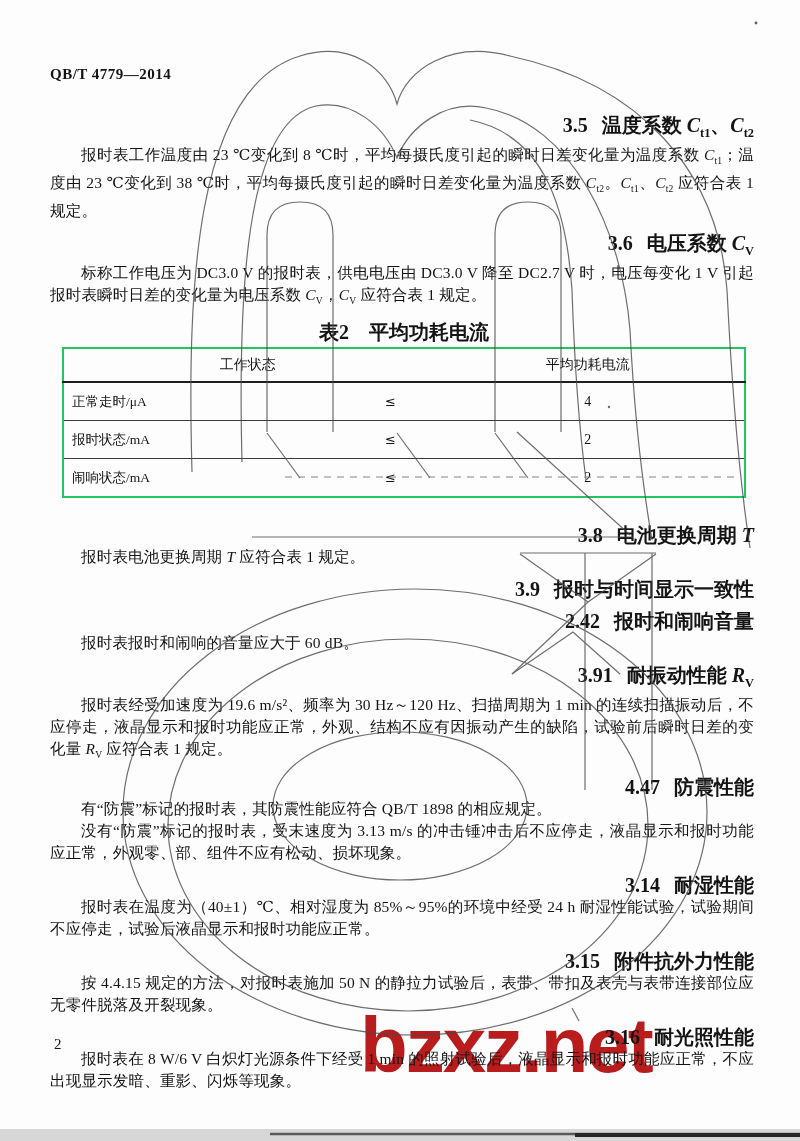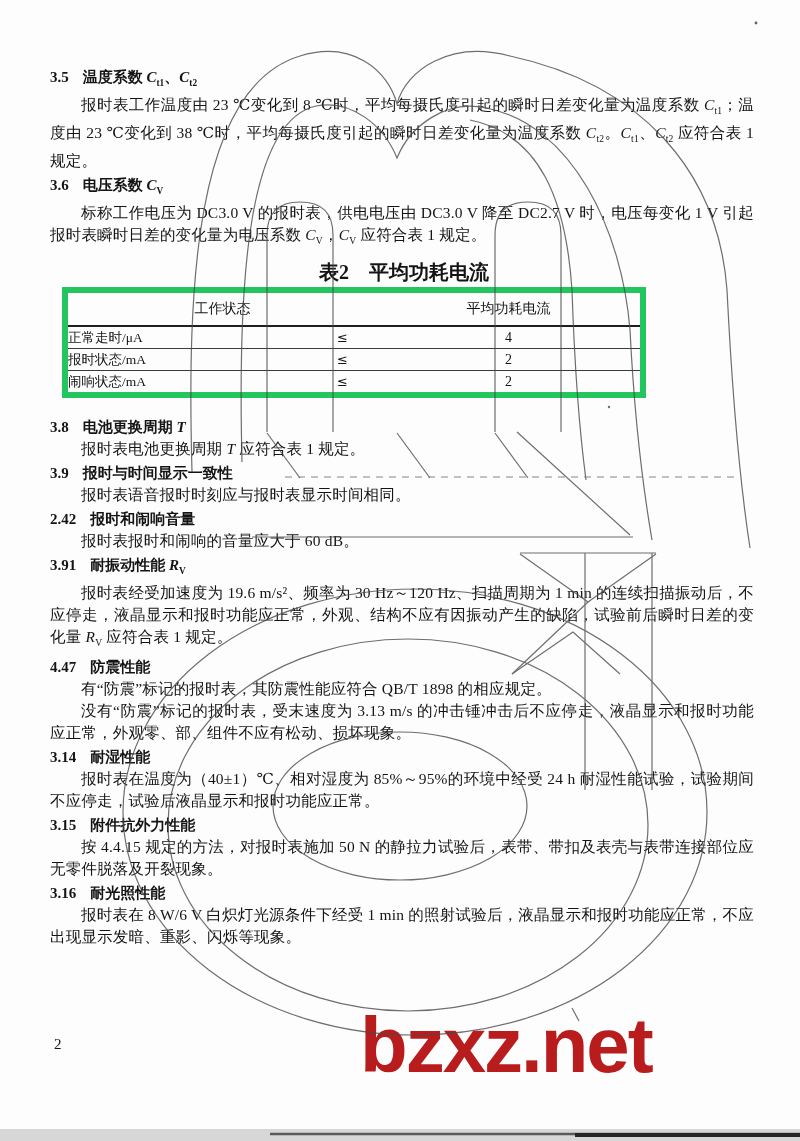--- a/index.html
+++ b/index.html
@@ -11,41 +11,41 @@
   }
   .page{
     position:absolute;inset:0;z-index:1;
     padding:64px 46px 0 50px;box-sizing:border-box;
   }
   .doc-header{
     font-weight:bold;font-size:15px;line-height:20px;margin-bottom:30px;
     letter-spacing:.5px;
   }
   .sec-heading{
-    font-weight:bold;font-size:15px;line-height:22px;margin-top:2px;
+    font-weight:bold;font-size:20px;line-height:22px;margin-top:10px;text-align:right;
   }
   .sec-heading .num{margin-right:14px;}
   .para{
     font-size:15.5px;line-height:22px;text-indent:2em;
     text-align:justify;letter-spacing:.2px;margin:0;
   }
   sub{font-size:.62em;}
   .tbl-caption{
     width:684px;margin:10px 0 5px 12px;text-align:center;
     font-weight:bold;font-size:20px;line-height:20px;
   }
   table.t2{
-    width:584px;margin-left:12px;border-collapse:collapse;
-    border:6px solid #22c55e;font-size:13.5px;
+    width:684px;margin-left:12px;border-collapse:collapse;
+    border:2px solid #22c55e;font-size:13.5px;
   }
   table.t2 th{
     font-weight:normal;height:30px;border-bottom:2.5px solid #1f1f1f;
     text-align:center;font-size:14px;
   }
-  table.t2 td{height:21px;border-bottom:1px solid #3a3a3a;padding:0;}
+  table.t2 td{height:21px;border-bottom:1px solid #3a3a3a;padding:8px;}
   table.t2 tr:last-child td{border-bottom:none;}
   td.state{width:42%;padding-left:8px;text-align:left;}
   td.sym{width:12%;text-align:center;font-family:"DejaVu Sans",sans-serif;font-size:13px;}
   td.val{width:46%;text-align:center;font-size:14px;}
   .tbl-gap{height:16px;}
   .watermark{
     position:absolute;z-index:0;left:360px;top:1000px;
     font-family:"Liberation Sans","DejaVu Sans",sans-serif;
     font-weight:bold;font-size:78px;letter-spacing:-2px;
     color:#b91c1c;user-select:none;
@@ -57,20 +57,21 @@
   svg.scribbles{
     position:absolute;inset:0;z-index:2;pointer-events:none;
   }
 </style>
 </head>
 <body>
 
 <div class="watermark">bzxz.net</div>
 
 <div class="page">
+  <div class="doc-header">QB/T 4779—2014</div>
 
   <div id="sections-before">
   <div class="section">
     <div class="sec-heading">
       <span class="num">3.5</span><span class="ttl">温度系数 <i>C</i><sub>t1</sub>、<i>C</i><sub>t2</sub></span>
     </div>
   <div class="para">报时表工作温度由 23 ℃变化到 8 ℃时，平均每摄氏度引起的瞬时日差变化量为温度系数 <i>C</i><sub>t1</sub>；温度由 23 ℃变化到 38 ℃时，平均每摄氏度引起的瞬时日差变化量为温度系数 <i>C</i><sub>t2</sub>。<i>C</i><sub>t1</sub>、<i>C</i><sub>t2</sub> 应符合表 1 规定。</div>
       </div>
 
   <div class="section">
@@ -117,21 +118,20 @@
     <div class="sec-heading">
       <span class="num">3.8</span><span class="ttl">电池更换周期 <i>T</i></span>
     </div>
   <div class="para">报时表电池更换周期 <i>T</i> 应符合表 1 规定。</div>
       </div>
 
   <div class="section">
     <div class="sec-heading">
       <span class="num">3.9</span><span class="ttl">报时与时间显示一致性</span>
     </div>
-  <div class="para">报时表语音报时时刻应与报时表显示时间相同。</div>
       </div>
 
   <div class="section">
     <div class="sec-heading">
       <span class="num">2.42</span><span class="ttl">报时和闹响音量</span>
     </div>
   <div class="para">报时表报时和闹响的音量应大于 60 dB。</div>
       </div>
 
   <div class="section">

